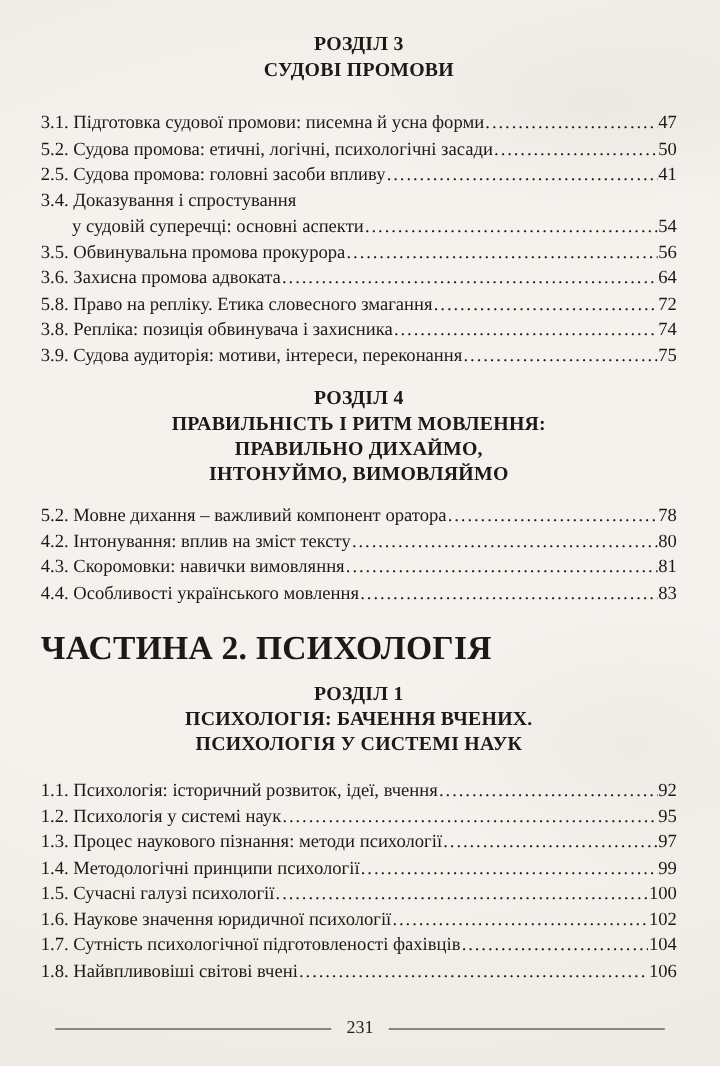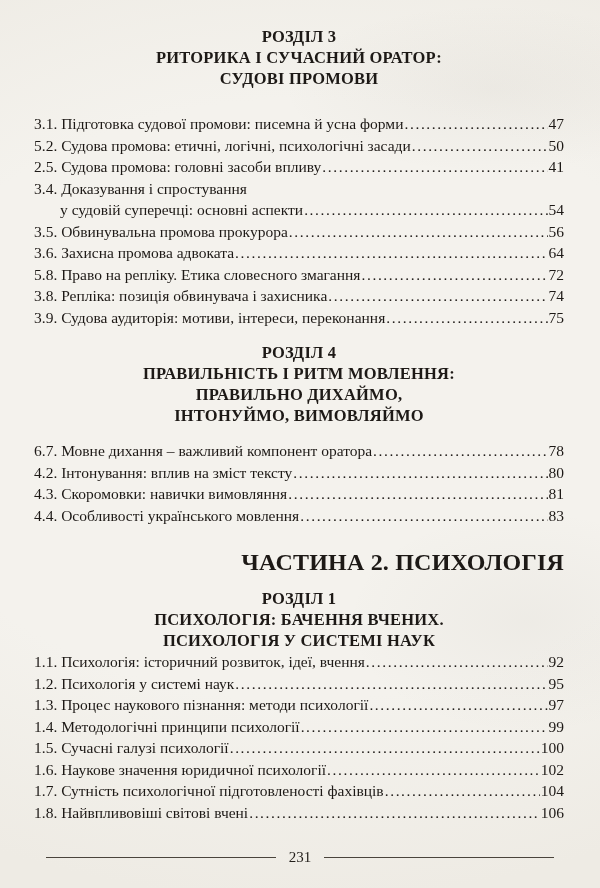--- a/index.html
+++ b/index.html
@@ -23,26 +23,26 @@
 
   .sec-heading {
     text-align: center;
     font-weight: bold;
     font-size: 16.5px;
     line-height: 21px;
     letter-spacing: 0.2px;
   }
   .sec-heading.first { margin-bottom: 24px; }
   .sec-heading.mid   { margin-top: 14px; margin-bottom: 14px; }
-  .sec-heading.last  { margin-top: 14px; }
+  .sec-heading.last  { margin-top: 14px; margin-bottom: 18px; }
 
   .part-heading {
-    text-align: right;
+    text-align: left;
     font-weight: bold;
-    font-size: 24px;
+    font-size: 28px;
     line-height: 24px;
     margin: 24px 0 14px 0;
     letter-spacing: 0.2px;
   }
 
   .entries { }
   .entry {
     display: flex;
     align-items: baseline;
     font-size: 15.5px;
@@ -78,21 +78,20 @@
     background: #4a443c;
   }
 </style>
 </head>
 <body>
 
 <div class="page">
 
   <div class="sec-heading first">
     <div>РОЗДІЛ 3</div>
-    <div>РИТОРИКА І СУЧАСНИЙ ОРАТОР:</div>
     <div>СУДОВІ ПРОМОВИ</div>
   </div>
 
   <div class="entries">
     <div class="entry">
       <span class="lbl">3.1. Підготовка судової промови: писемна й усна форми</span>
       <span class="dots"></span>
       <span class="pg">47</span>
     </div>
     <div class="entry">
@@ -142,21 +141,21 @@
 
   <div class="sec-heading mid">
     <div>РОЗДІЛ 4</div>
     <div>ПРАВИЛЬНІСТЬ І РИТМ МОВЛЕННЯ:</div>
     <div>ПРАВИЛЬНО ДИХАЙМО,</div>
     <div>ІНТОНУЙМО, ВИМОВЛЯЙМО</div>
   </div>
 
   <div class="entries">
     <div class="entry">
-      <span class="lbl">6.7. Мовне дихання – важливий компонент оратора</span>
+      <span class="lbl">5.2. Мовне дихання – важливий компонент оратора</span>
       <span class="dots"></span>
       <span class="pg">78</span>
     </div>
     <div class="entry">
       <span class="lbl">4.2. Інтонування: вплив на зміст тексту</span>
       <span class="dots"></span>
       <span class="pg">80</span>
     </div>
     <div class="entry">
       <span class="lbl">4.3. Скоромовки: навички вимовляння</span>

